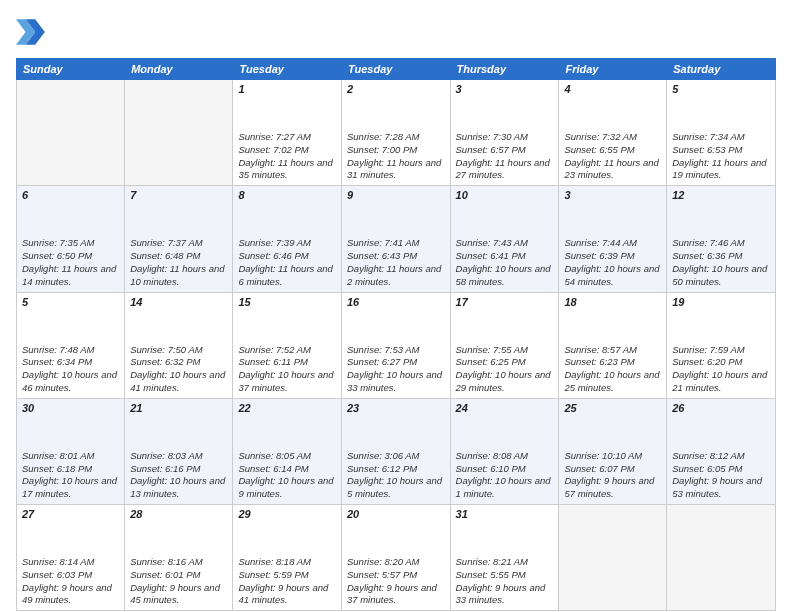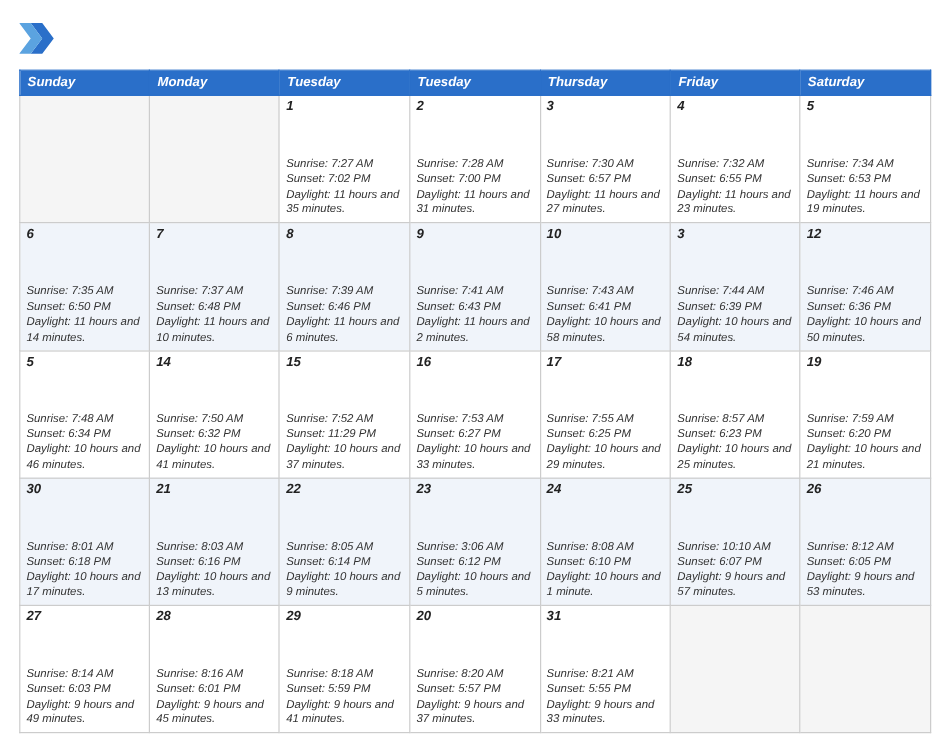--- a/index.html
+++ b/index.html
@@ -227,21 +227,21 @@
           <td>
             <span class="day-num">14</span>
             <div class="day-detail">Sunrise: 7:50 AM
 Sunset: 6:32 PM
 Daylight: 10 hours
 and 41 minutes.</div>
           </td>
           <td>
             <span class="day-num">15</span>
             <div class="day-detail">Sunrise: 7:52 AM
-Sunset: 11:29 PM
+Sunset: 6:11 PM
 Daylight: 10 hours
 and 37 minutes.</div>
           </td>
           <td>
             <span class="day-num">16</span>
             <div class="day-detail">Sunrise: 7:53 AM
 Sunset: 6:27 PM
 Daylight: 10 hours
 and 33 minutes.</div>
           </td>

